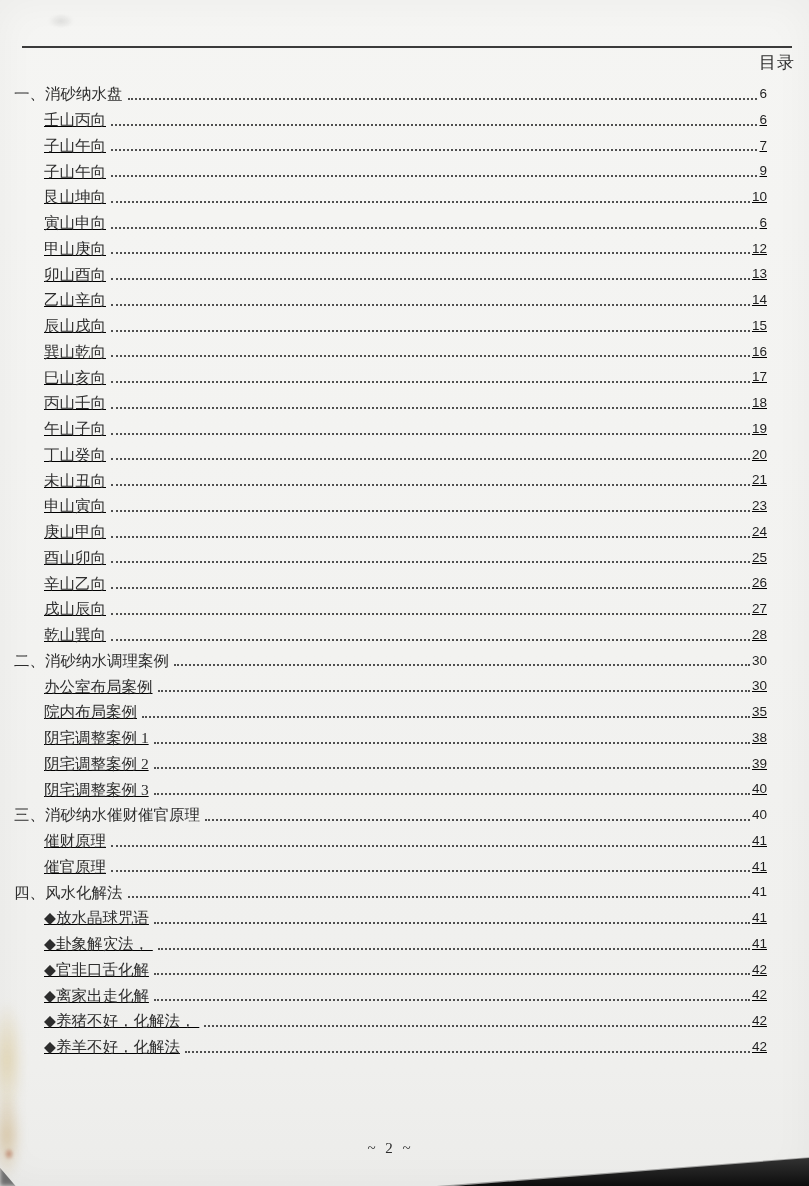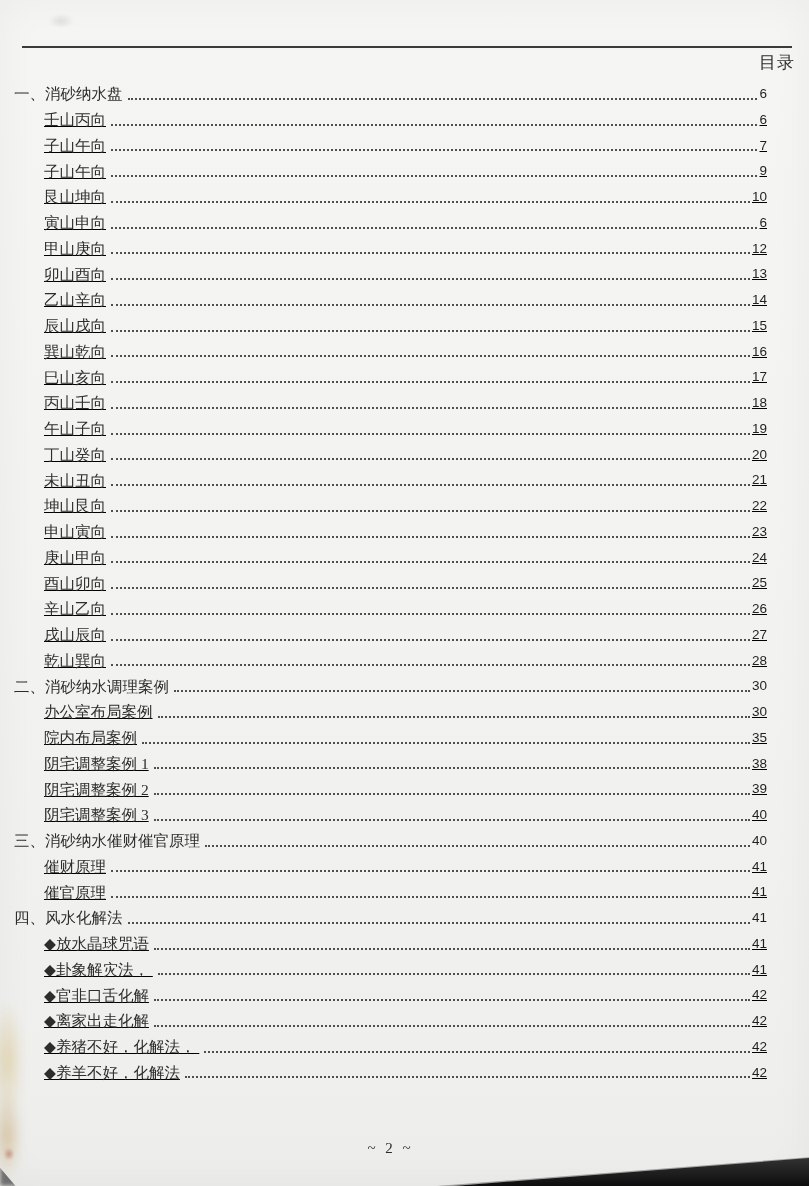--- a/index.html
+++ b/index.html
@@ -216,25 +216,20 @@
     <span class="toc-leader"></span>
     <span class="toc-page">20</span>
   </div>
 
   <div class="toc-row lvl2">
     <span class="toc-label">未山丑向</span>
     <span class="toc-leader"></span>
     <span class="toc-page">21</span>
   </div>
 
-  <div class="toc-row lvl2">
-    <span class="toc-label">坤山艮向</span>
-    <span class="toc-leader"></span>
-    <span class="toc-page">22</span>
-  </div>
 
   <div class="toc-row lvl2">
     <span class="toc-label">申山寅向</span>
     <span class="toc-leader"></span>
     <span class="toc-page">23</span>
   </div>
 
   <div class="toc-row lvl2">
     <span class="toc-label">庚山甲向</span>
     <span class="toc-leader"></span>

